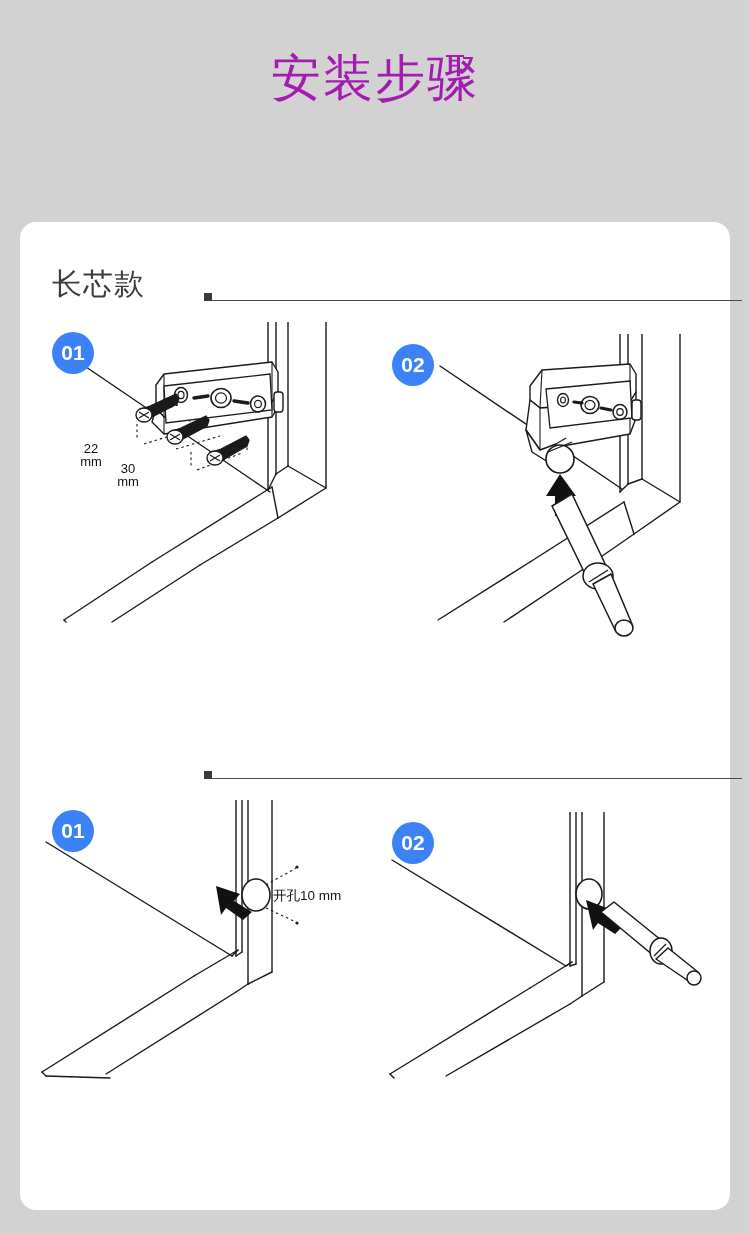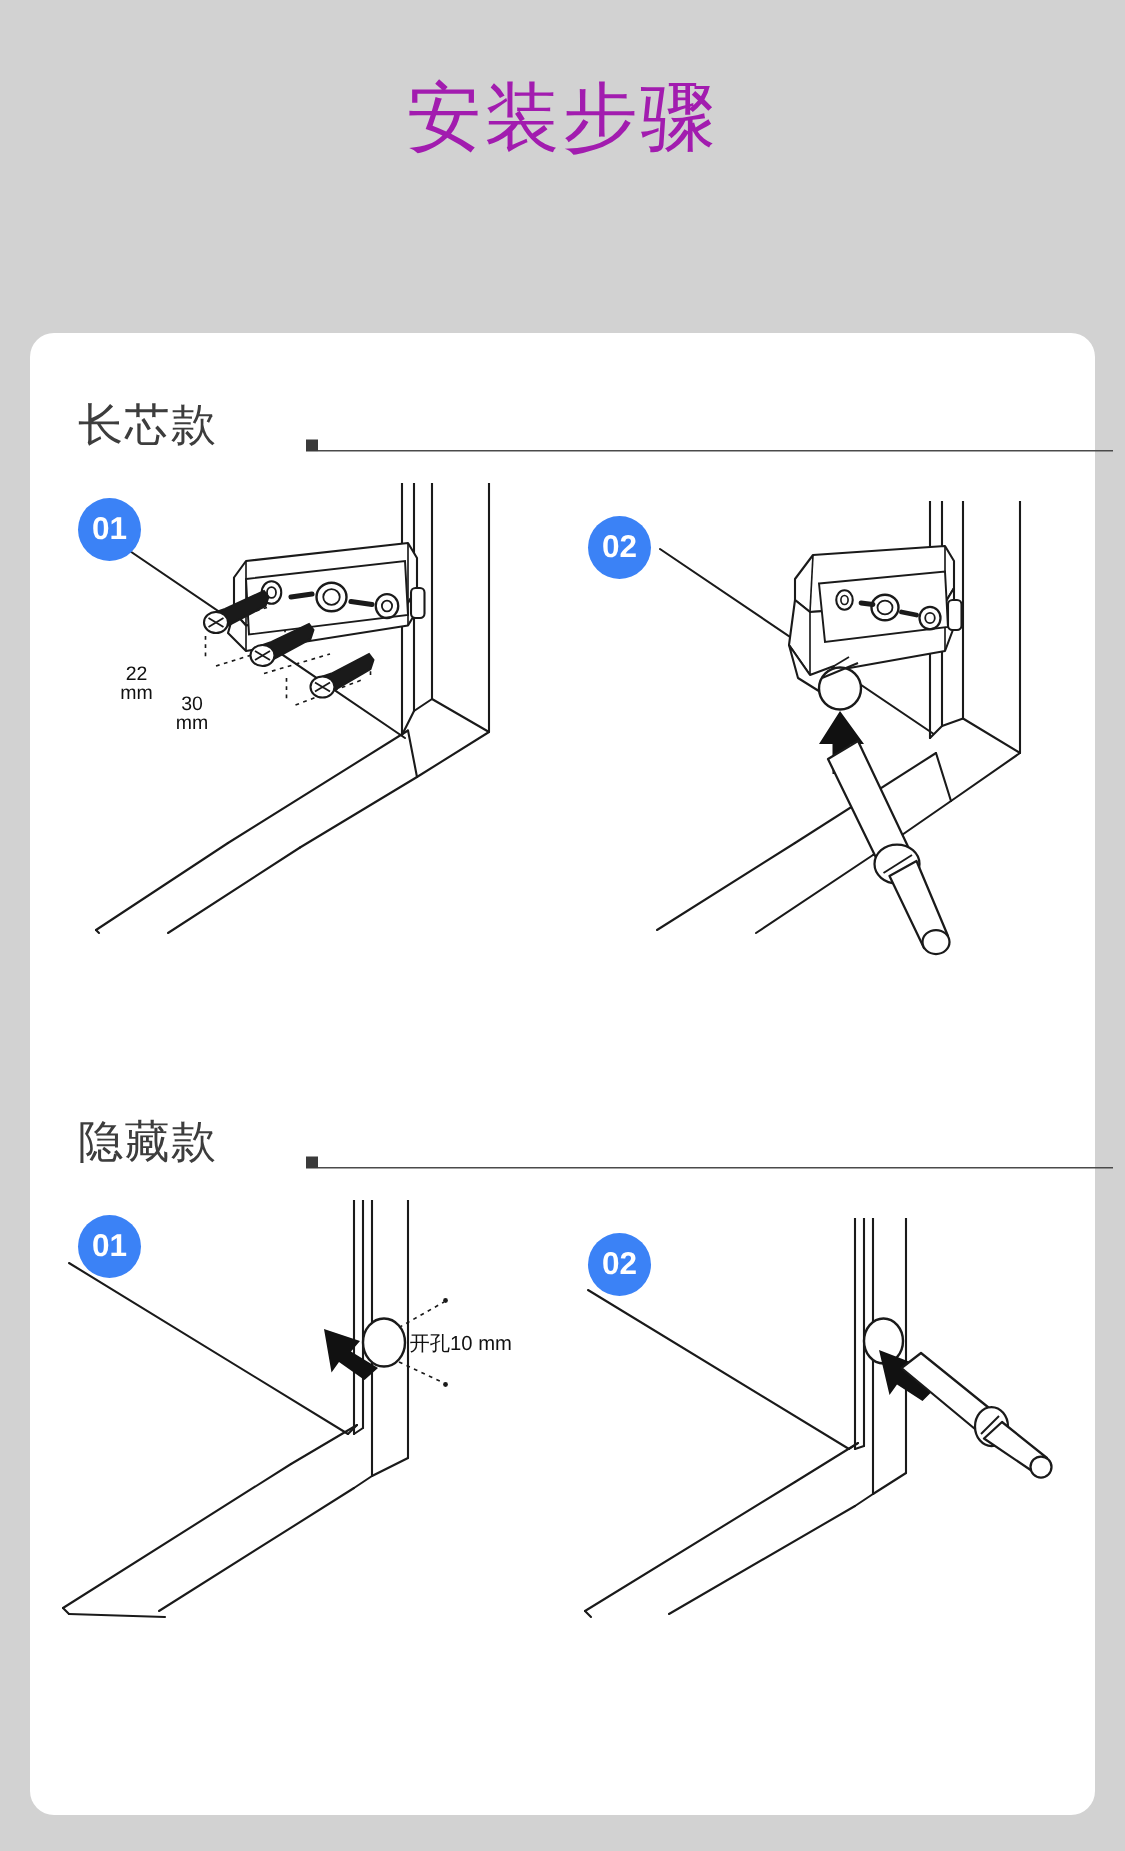--- a/index.html
+++ b/index.html
@@ -310,21 +310,20 @@
           </g>
           <path d="M209 248 L228 236" stroke="#1a1a1a" stroke-width="1.3" fill="none"></path>
         </svg>
       </div>
     </div>
   </div>
 
   <div class="section section-2">
 
     <div class="section-head">
-      <div class="label">隐藏款</div>
       <div class="bullet"></div>
       <div class="rule"></div>
     </div>
 
     <div class="step step-a">
       <div class="badge">01</div>
 
       <div class="art">
         <svg width="340" height="360" viewBox="0 0 340 360" xmlns="http://www.w3.org/2000/svg">
           <g fill="none" stroke="#1a1a1a" stroke-width="1.4" stroke-linejoin="round" stroke-linecap="round">

